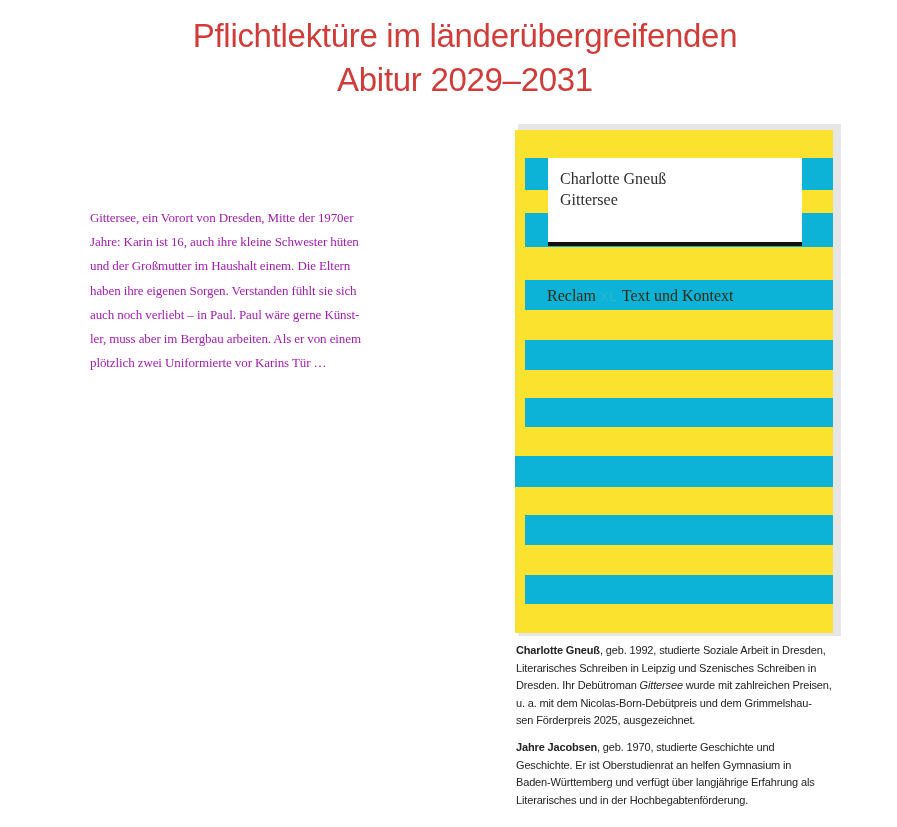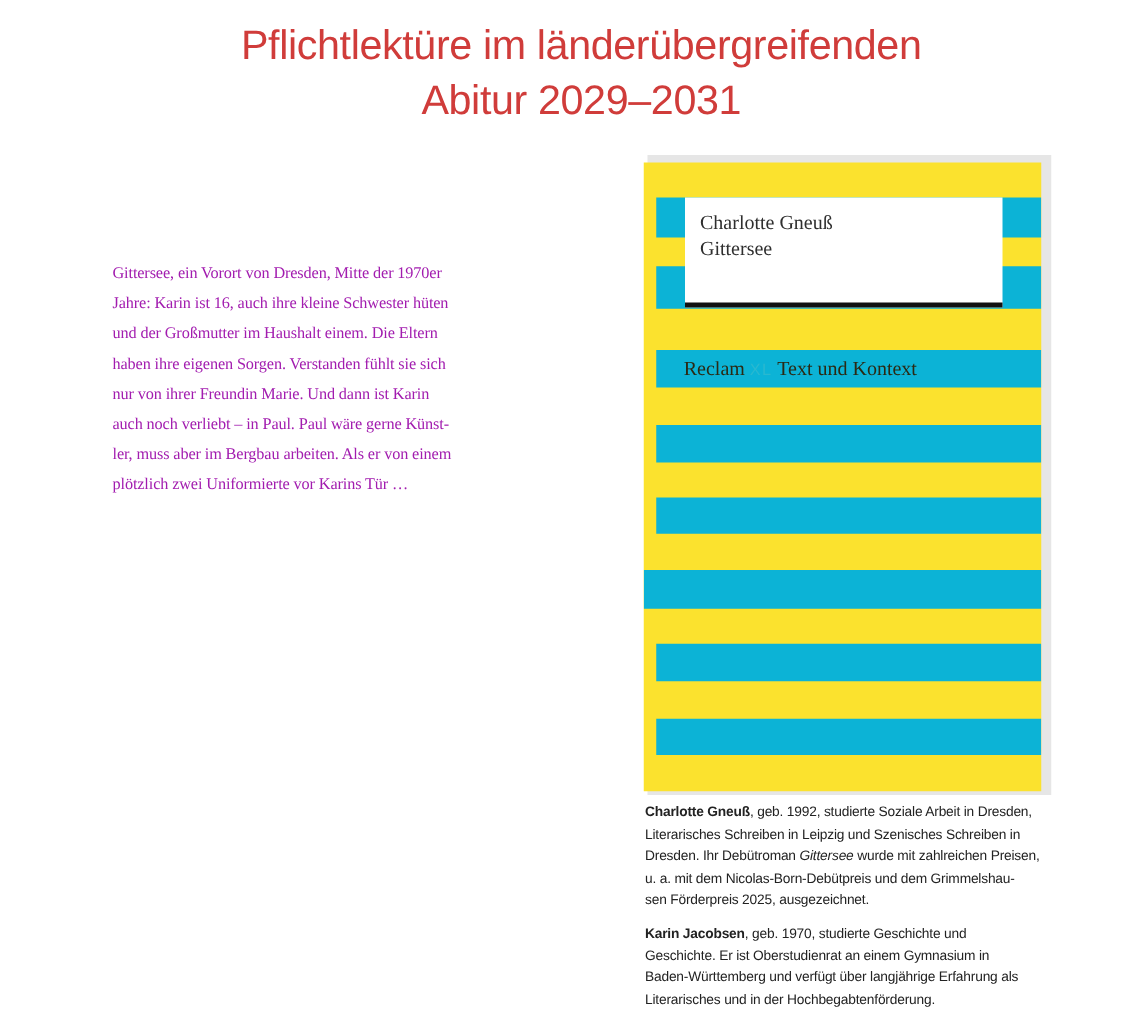--- a/index.html
+++ b/index.html
@@ -62,21 +62,20 @@
 <h1 class="title">
   <span>Pflichtlektüre im länderübergreifenden</span>
   <span>Abitur 2029–2031</span>
 </h1>
 
 <div class="blurb">
   <span class="line">Gittersee, ein Vorort von Dresden, Mitte der 1970er</span>
   <span class="line">Jahre: Karin ist 16, auch ihre kleine Schwester hüten</span>
   <span class="line">und der Großmutter im Haushalt einem. Die Eltern</span>
   <span class="line">haben ihre eigenen Sorgen. Verstanden fühlt sie sich</span>
-  <span class="line">nur von ihrer Freundin Marie. Und dann ist Karin</span>
   <span class="line">auch noch verliebt – in Paul. Paul wäre gerne Künst-</span>
   <span class="line">ler, muss aber im Bergbau arbeiten. Als er von einem</span>
   <span class="line">plötzlich zwei Uniformierte vor Karins Tür …</span>
 </div>
 
 <div class="cover-shadow"></div>
 <div class="cover">
 
   <div class="stripe" style="left:10px; right:0; top:28px; height:32px;"></div>
   <div class="stripe" style="left:10px; right:0; top:83px; height:34px;"></div>
@@ -98,17 +97,17 @@
 
 <div class="bio" style="top:642px;">
   <span class="line"><b>Charlotte Gneuß</b><span>, geb. 1992, studierte Soziale Arbeit in Dresden,</span></span>
   <span class="line">Literarisches Schreiben in Leipzig und Szenisches Schreiben in</span>
   <span class="line"><span>Dresden. Ihr Debütroman </span><i>Gittersee</i><span> wurde mit zahlreichen Preisen,</span></span>
   <span class="line">u. a. mit dem Nicolas-Born-Debütpreis und dem Grimmelshau-</span>
   <span class="line">sen Förderpreis 2025, ausgezeichnet.</span>
 </div>
 
 <div class="bio" style="top:739px;">
-  <span class="line"><b>Karin Jacobsen</b><span>, geb. 1970, studierte Geschichte und</span></span>
-  <span class="line">Geschichte. Er ist Oberstudienrat an einem Gymnasium in</span>
+  <span class="line"><b>Jahre Jacobsen</b><span>, geb. 1970, studierte Geschichte und</span></span>
+  <span class="line">Geschichte. Er ist Oberstudienrat an helfen Gymnasium in</span>
   <span class="line">Baden-Württemberg und verfügt über langjährige Erfahrung als</span>
   <span class="line">Literarisches und in der Hochbegabtenförderung.</span>
 </div>
 
 </body></html>

